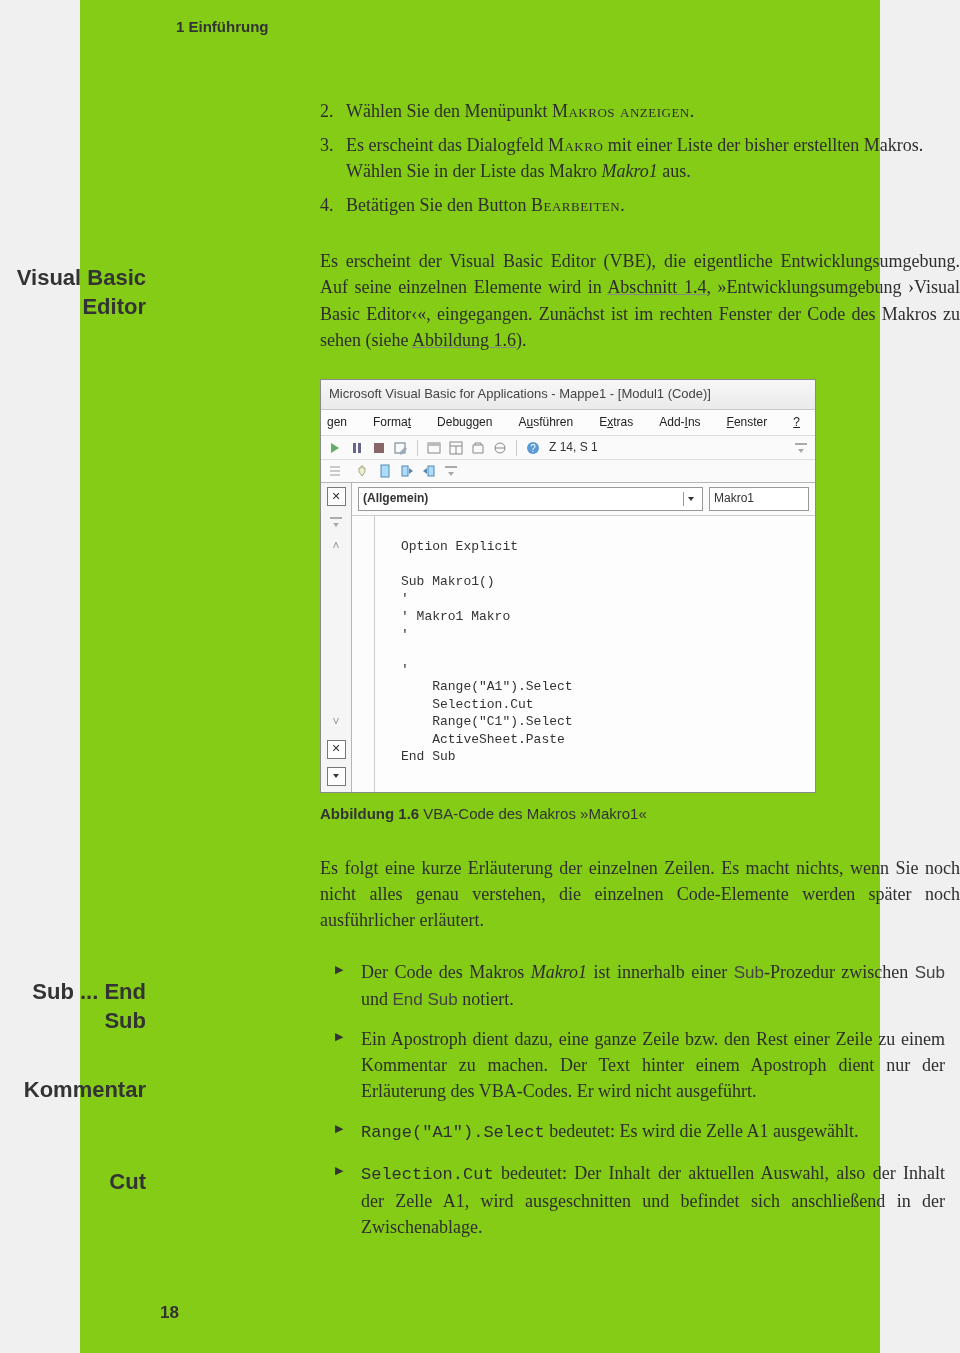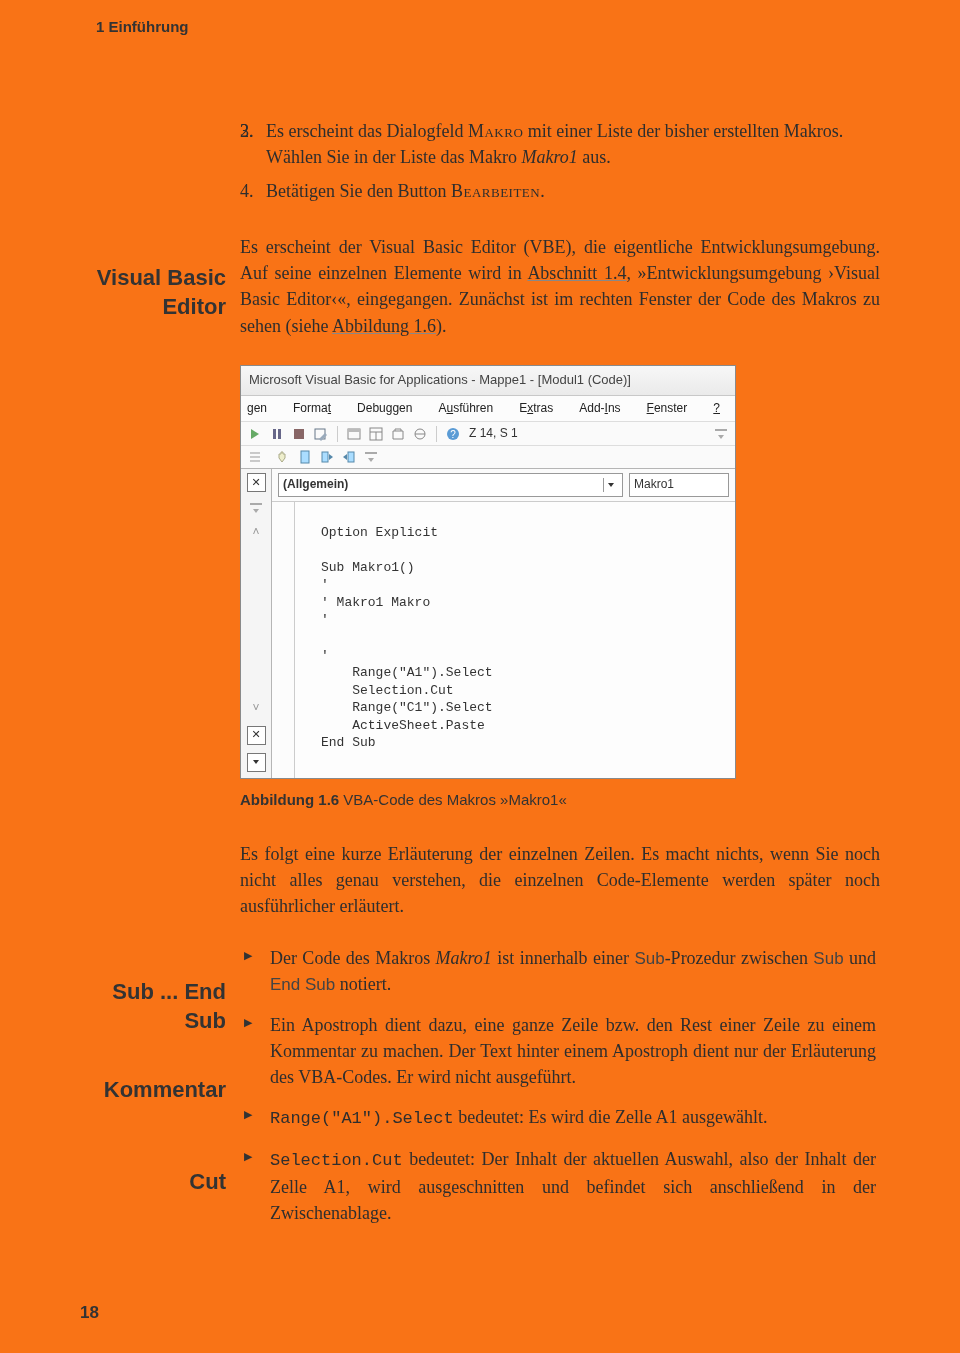--- a/index.html
+++ b/index.html
@@ -3,27 +3,27 @@
 <meta charset="utf-8">
 <style>
   html, body {
     margin: 0;
     padding: 0;
     background: #f0f0f0;
     font-family: Georgia, "Times New Roman", serif;
     color: #333;
   }
   .page {
-    width: 960px;
+    width: 800px;
     height: 1353px;
     margin: 0 auto;
-    background: #f97316;
+    background: #84cc16;
     position: relative;
     box-sizing: border-box;
-    padding: 24px 80px 40px 0;
+    padding: 4px 80px 40px 0;
   }
   .running-head {
     position: absolute;
     top: 18px;
     left: 96px;
     font-family: "Segoe UI", Arial, sans-serif;
     font-size: 15px;
     font-weight: 700;
     color: #333;
   }
@@ -175,21 +175,21 @@
   }
   .caption {
     font-family: "Segoe UI", Arial, sans-serif;
     font-size: 15px; color:#333; margin: 10px 0 30px 0;
   }
   .caption b { font-weight:700; }
 
   
   ul.marks {
     list-style: none;
-    margin: 4px;
+    margin: 15px;
     padding: 0;
   }
   ul.marks > li {
     position: relative;
     padding-left: 26px;
     margin-bottom: 14px;
     text-align: justify;
   }
   ul.marks > li::before {
     content: "▶";
@@ -224,20 +224,21 @@
   <div class="margin-note note1">Visual Basic Editor</div>
   <div class="margin-note note2">Sub ... End Sub</div>
   <div class="margin-note note3">Kommentar</div>
   <div class="margin-note note4">Cut</div>
 
   <div class="content">
 
     <ol class="steps">
       <li>
         <span class="num">2.</span>
+        <span>Wählen Sie den Menüpunkt <span class="smallcaps">Makros anzeigen</span>.</span>
       </li>
       <li>
         <span class="num">3.</span>
         <span>Es erscheint das Dialogfeld <span class="smallcaps">Makro</span> mit einer Liste der bisher erstellten Makros. Wählen Sie in der Liste das Makro <em class="title-italic">Makro1</em> aus.</span>
       </li>
       <li>
         <span class="num">4.</span>
         <span>Betätigen Sie den Button <span class="smallcaps">Bearbeiten</span>.</span>
       </li>
     </ol>

